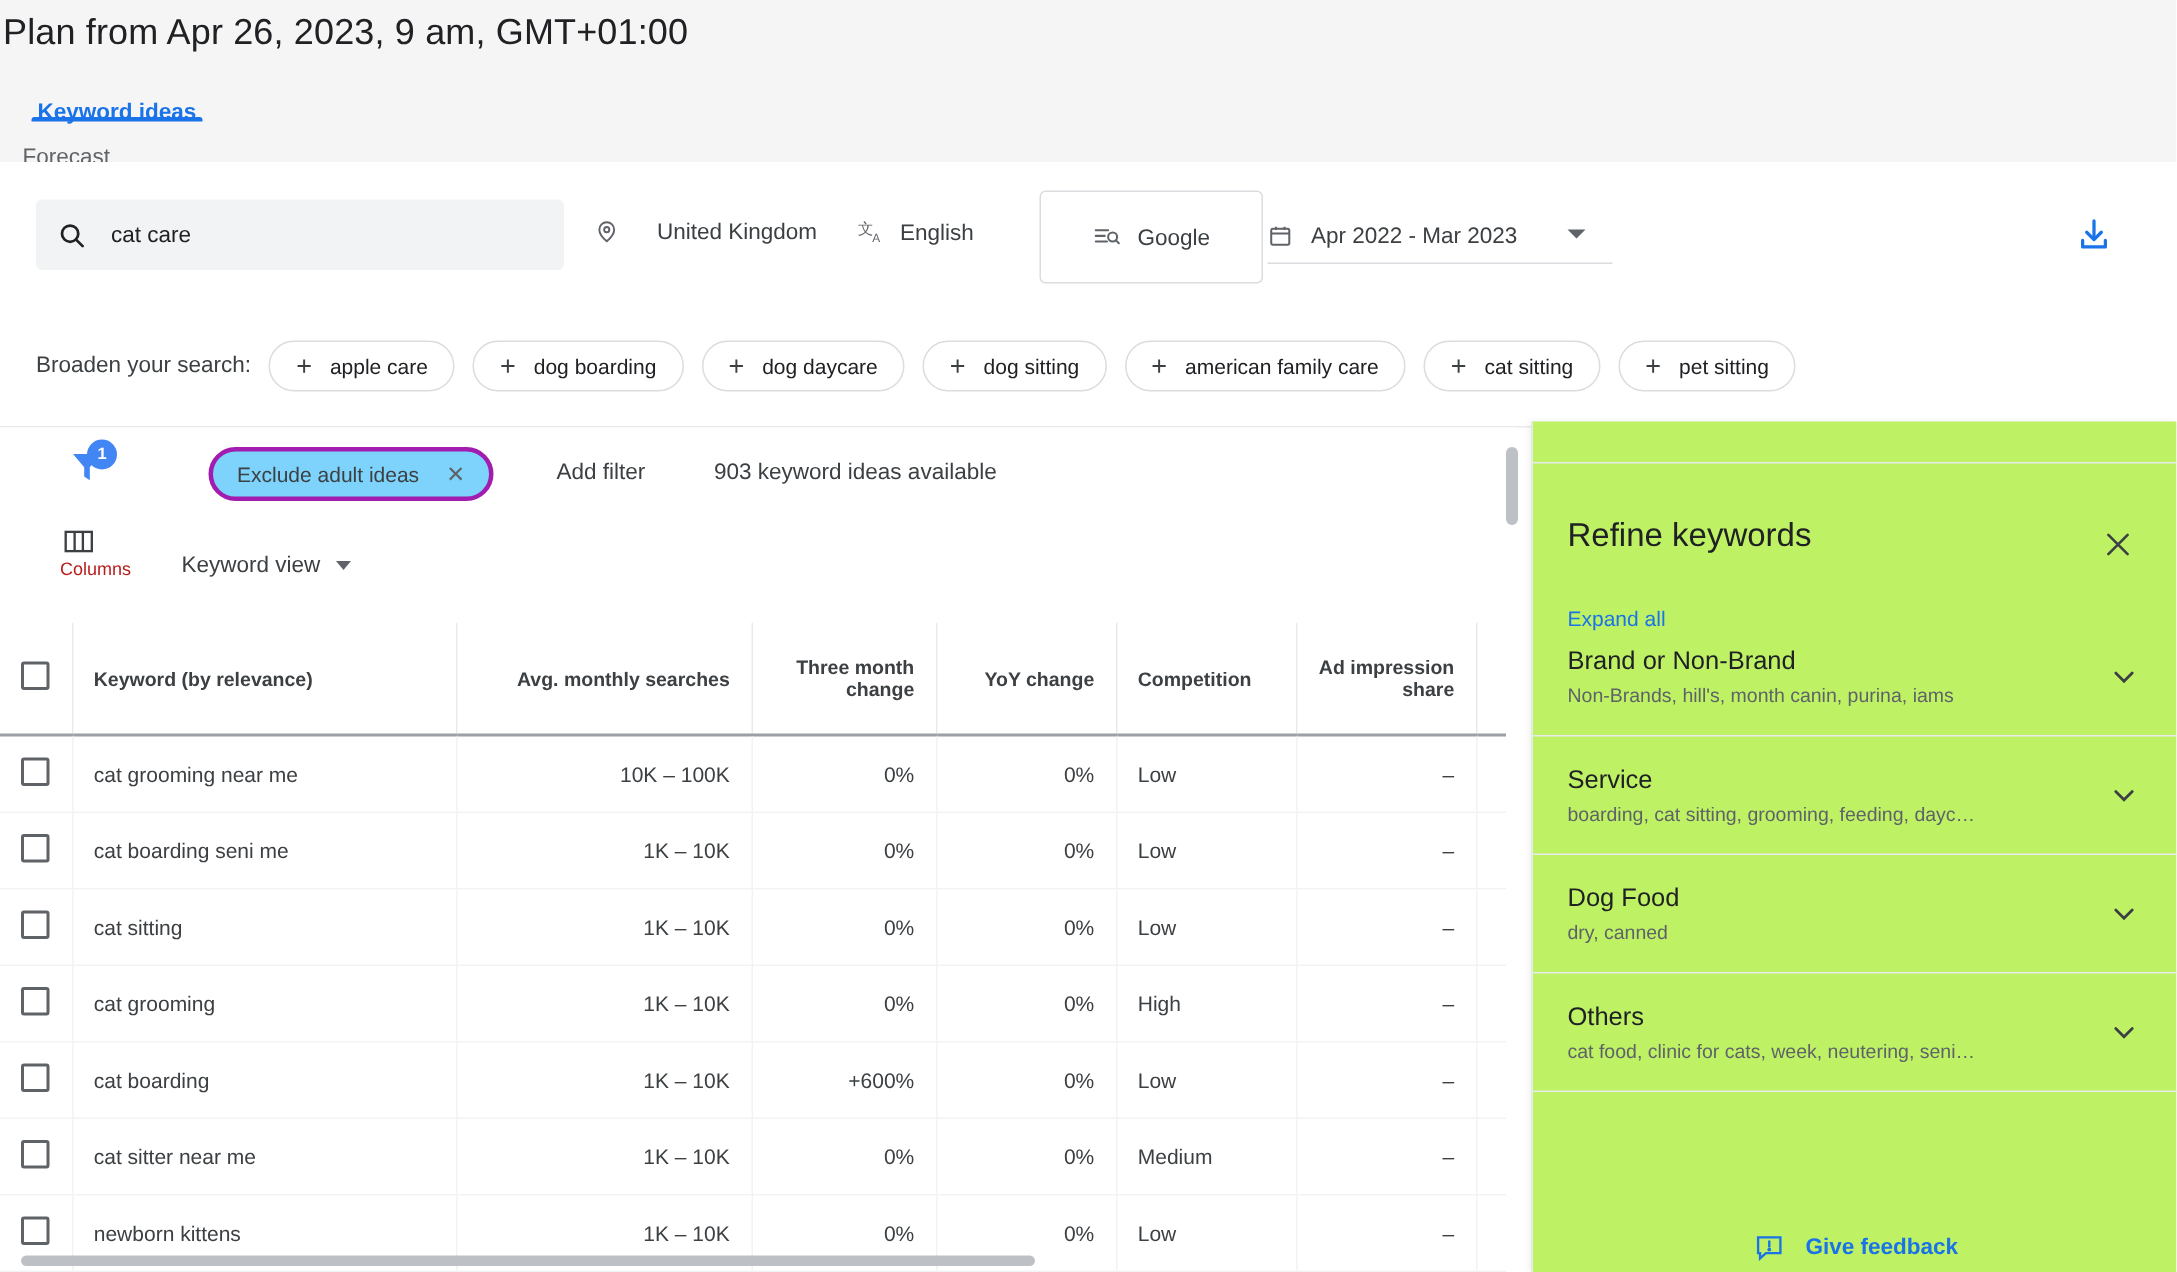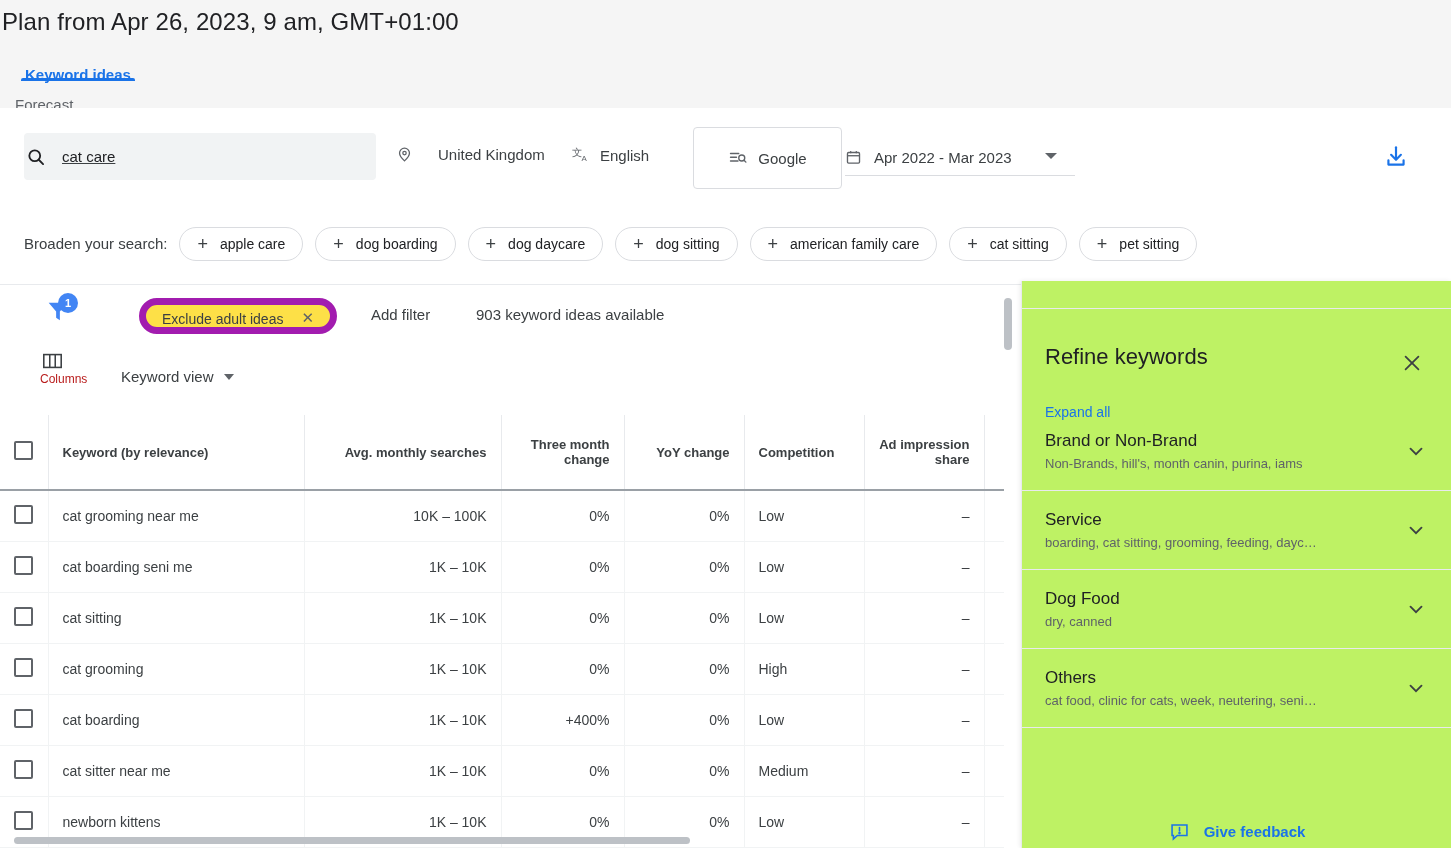--- a/index.html
+++ b/index.html
@@ -40,22 +40,21 @@
   .tab:first-child { margin-left:10px; }
 
   
   .searchrow {
     position:absolute; left:0; top:108px; width:1451px; height:94px;
     background:#fff;
   }
   .search-box {
     position:absolute; left:24px; top:25px; width:352px; height:47px;
     background:#f1f3f4; border-radius:4px; display:flex; align-items:center;
-    padding-left:2px;
-    text-decoration:underline;
+    padding-left:14px;
   }
   .search-box .q {
     font-size:15px; color:#202124; margin-left:16px;
   }
   .chip-loc {
     position:absolute; left:396px; top:38px; display:flex; align-items:center;
     font-size:15px; color:#3c4043; cursor:pointer;gap:16px;
   }
   .chip-lang {
     position:absolute; left:572px; top:38px; display:flex; align-items:center;
@@ -108,23 +107,23 @@
   }
   .filterbar { position:absolute; left:0; top:0; width:1010px; height:60px; }
   .funnel { position:absolute; left:44px; top:13px; cursor:pointer; }
   .fbadge {
     position:absolute; left:58px; top:8px; width:20px; height:20px; border-radius:50%;
     background:#4285f4; color:#fff; font-size:11px; font-weight:700;
     display:flex; align-items:center; justify-content:center;
   }
   .fchip {
     position:absolute; left:139px; top:13px; height:36px;
-    border:7px solid #a21caf; border-radius:18px; padding:0 16px;
-    display:flex; align-items:flex-end; font-size:14px; color:#3c4043;
-    cursor:pointer; background:#fde047;
+    border:3px solid #a21caf; border-radius:18px; padding:0 16px;
+    display:flex; align-items:center; font-size:14px; color:#3c4043;
+    cursor:pointer; background:#7dd3fc;
   }
   .fchip .x { margin-left:18px; font-size:15px; color:#5f6368; }
   .addfilter { position:absolute; left:371px; top:21px; font-size:15px; color:#3c4043; cursor:pointer; }
   .ideacount { position:absolute; left:476px; top:21px; font-size:15px; color:#3c4043; }
 
   .colsbtn { position:absolute; left:40px; top:65px; width:40px; text-align:center; cursor:pointer; }
   .colsbtn .lbl { font-size:12px; color:#b91c1c; margin-top:0; display:block; }
   .kwview { position:absolute; left:121px; top:83px; font-size:15px; color:#3c4043; display:flex; align-items:center; cursor:pointer;}
   .kwview .caret {
     margin-left:10px; width:0;height:0;
@@ -404,21 +403,21 @@
             <td class="c-3m">0%</td>
             <td class="c-yoy">0%</td>
             <td class="c-comp">High</td>
             <td class="c-ais">–</td>
             <td class="c-extra"></td>
           </tr>
           <tr>
             <td class="c-check"><span class="cb"></span></td>
             <td class="c-kw">cat boarding</td>
             <td class="c-avg">1K – 10K</td>
-            <td class="c-3m">+400%</td>
+            <td class="c-3m">+600%</td>
             <td class="c-yoy">0%</td>
             <td class="c-comp">Low</td>
             <td class="c-ais">–</td>
             <td class="c-extra"></td>
           </tr>
           <tr>
             <td class="c-check"><span class="cb"></span></td>
             <td class="c-kw">cat sitter near me</td>
             <td class="c-avg">1K – 10K</td>
             <td class="c-3m">0%</td>

